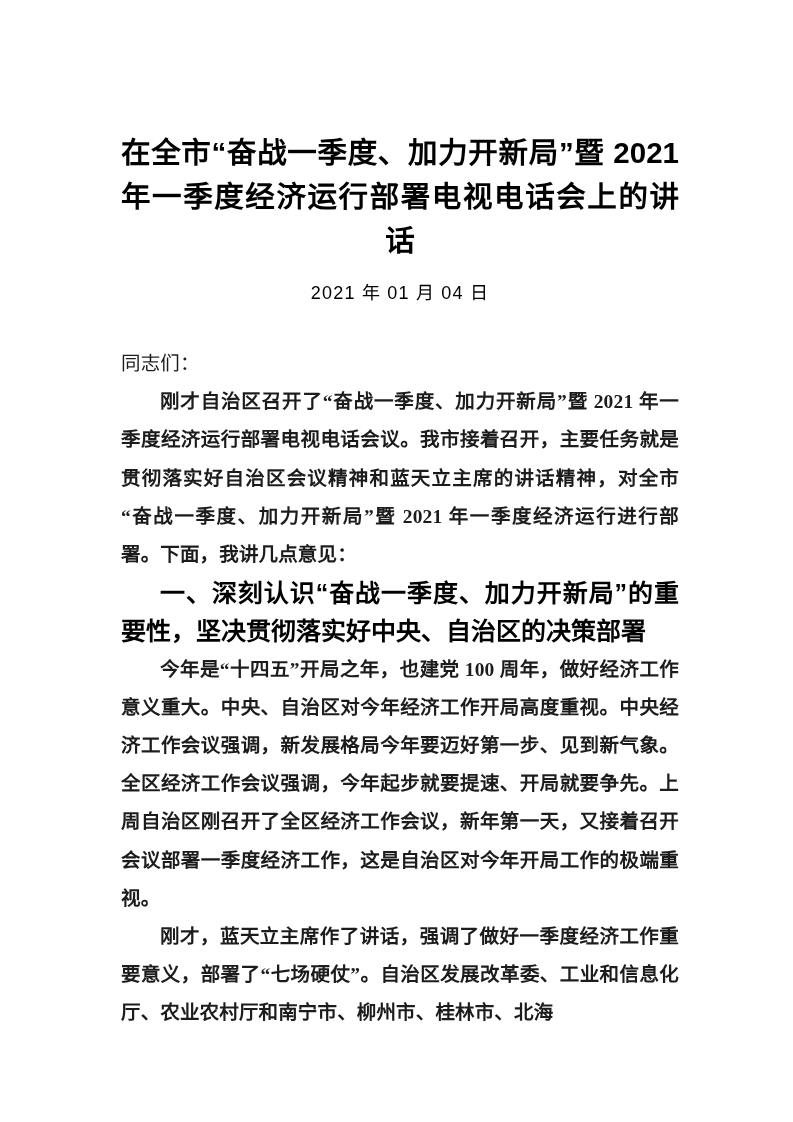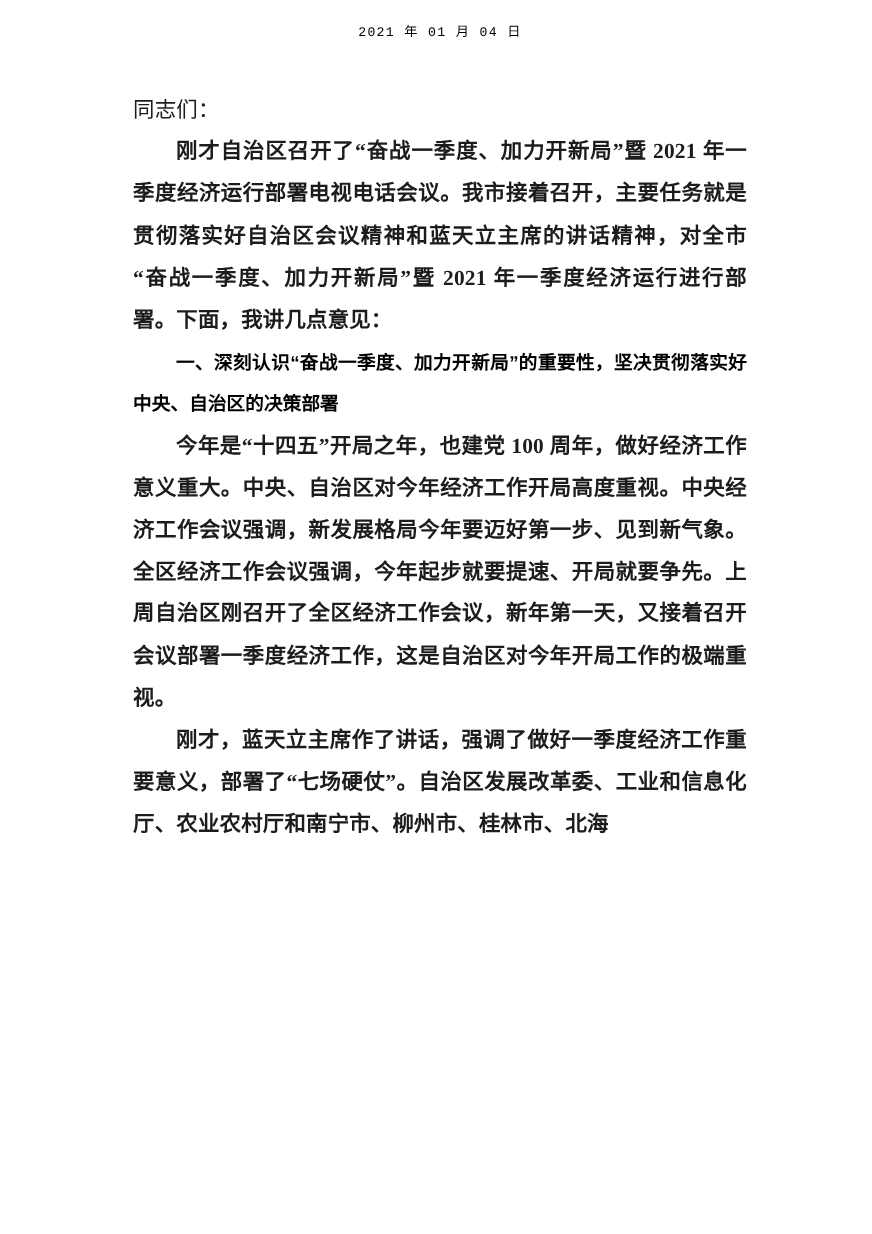--- a/index.html
+++ b/index.html
@@ -42,22 +42,22 @@
     line-height: 44px;
     text-align: justify;
     text-align-last: center;
     letter-spacing: 0px;
     color: #000;
   }
 
   .doc-date {
     margin: 0;
     padding-top: 16px;
-    font-family: Liberation Mono, monospace;
-    font-size: 12px;
+    font-family: Liberation Sans, sans-serif;
+    font-size: 18px;
     line-height: 28px;
     text-align: center;
     letter-spacing: 1.2px;
     color: #000;
   }
 
   
   .body-block {
     padding-top: 38px;
   }
@@ -82,35 +82,36 @@
   p.salutation {
     text-indent: 0;
     font-family: Liberation Serif, serif;
   }
 
   
   p.heading {
     margin: 0;
     font-family: "Liberation Sans", "DejaVu Sans", sans-serif;
     font-weight: bold;
-    font-size: 17px;
+    font-size: 25px;
     line-height: 38.2px;
     text-indent: 39px;
     text-align: justify;
     text-justify: inter-ideograph;
     color: #000000;
     letter-spacing: 0px;
   }
 </style>
 </head>
 <body>
 
 <div class="page">
   <div class="content">
 
+    <h1 class="doc-title">在全市“奋战一季度、加力开新局”暨 2021 年一季度经济运行部署电视电话会上的讲话</h1>
 
     <div class="doc-date">2021 年 01 月 04 日</div>
 
     <div class="body-block">
 
       <p class="para salutation">同志们：</p>
 
       <p class="para indent">刚才自治区召开了“奋战一季度、加力开新局”暨 2021 年一季度经济运行部署电视电话会议。我市接着召开，主要任务就是贯彻落实好自治区会议精神和蓝天立主席的讲话精神，对全市“奋战一季度、加力开新局”暨 2021 年一季度经济运行进行部署。下面，我讲几点意见：</p>
 
       <p class="heading">一、深刻认识“奋战一季度、加力开新局”的重要性，坚决贯彻落实好中央、自治区的决策部署</p>

